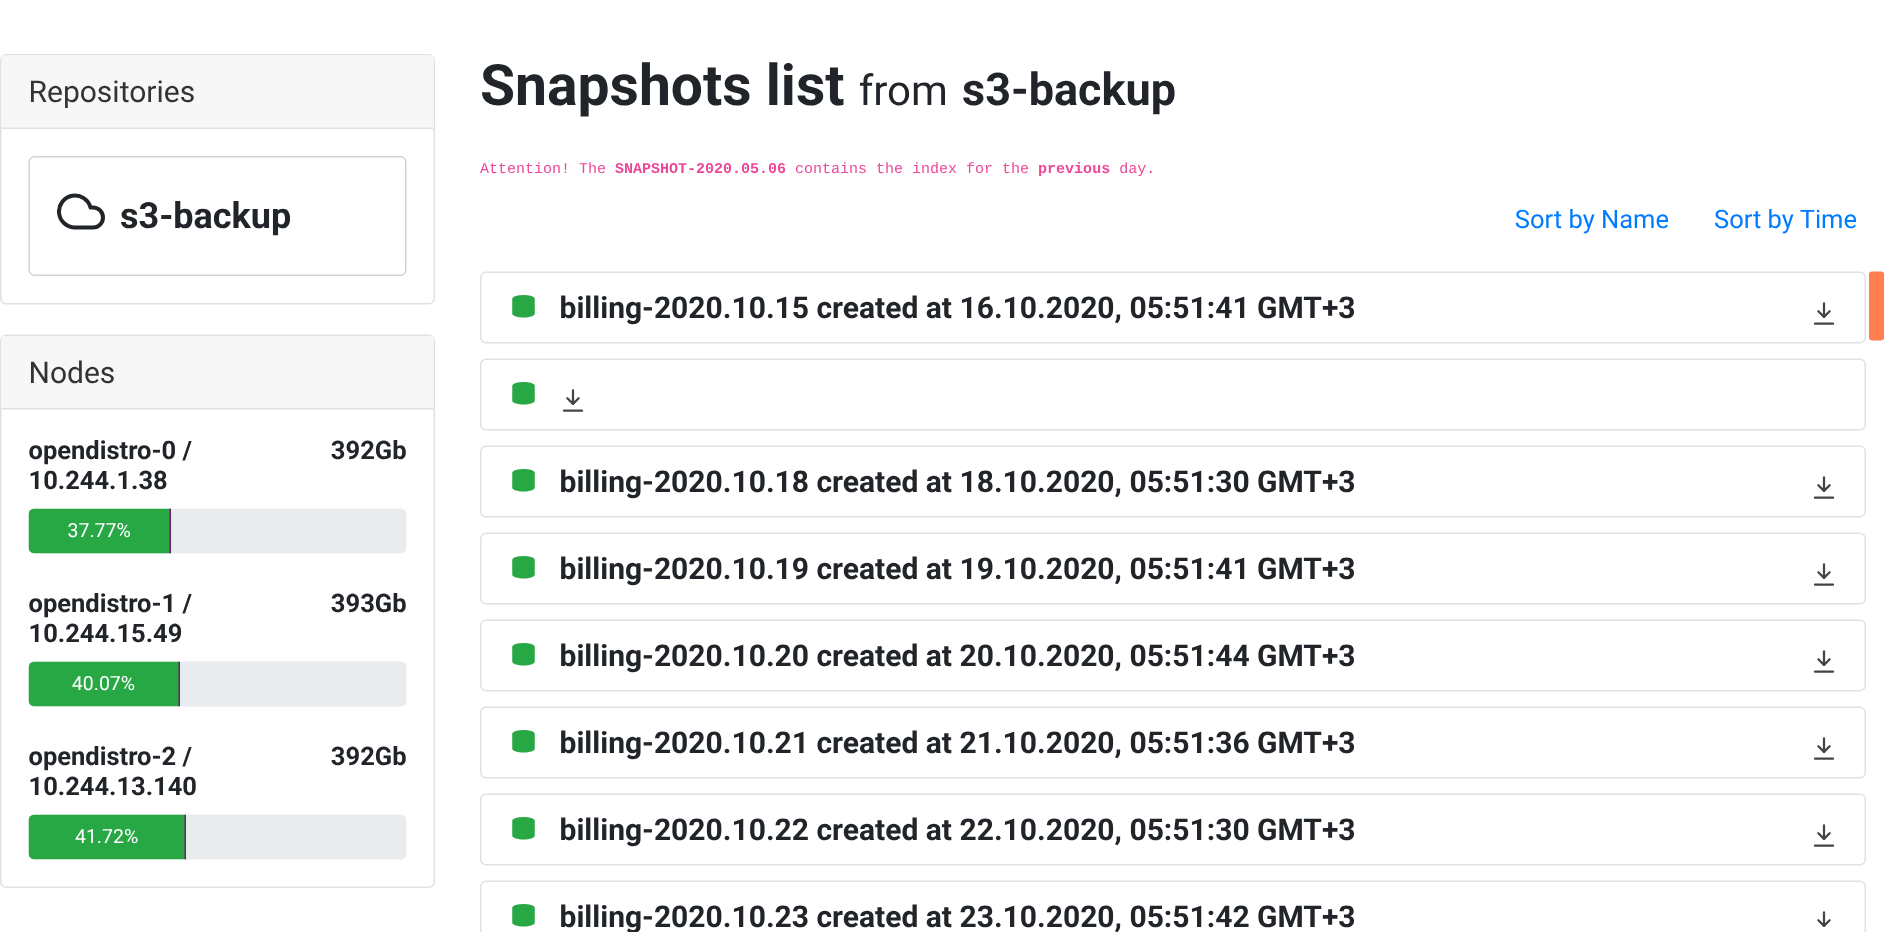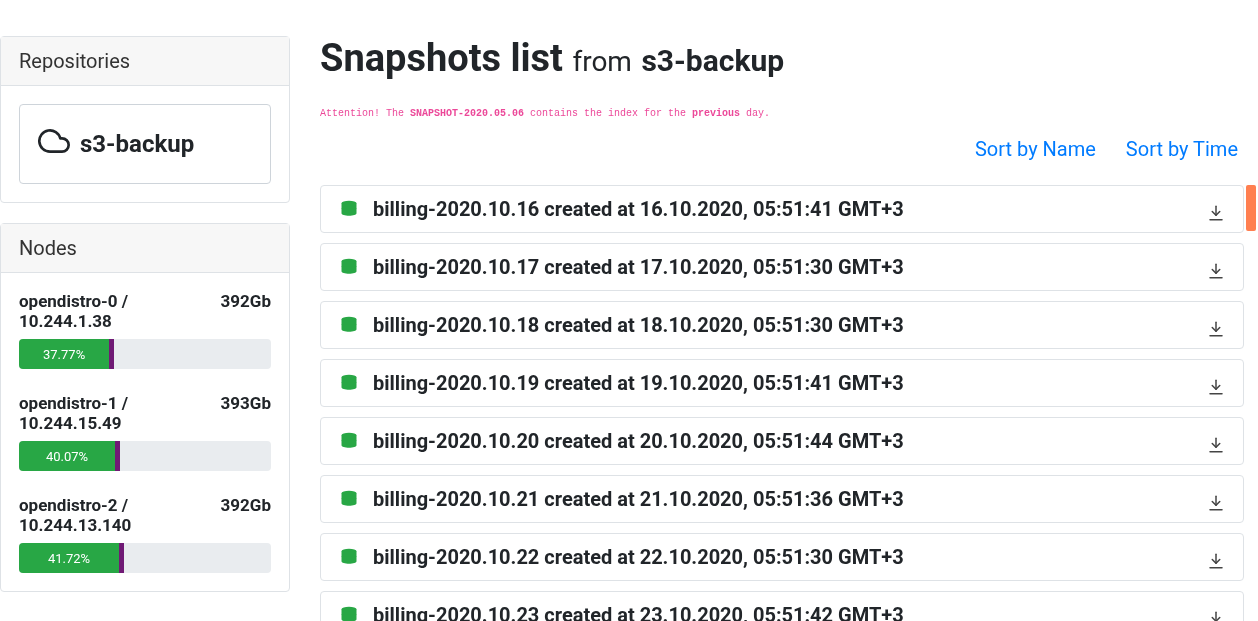--- a/index.html
+++ b/index.html
@@ -52,21 +52,21 @@
     overflow: hidden;
   }
   .progress-bar {
     height: 100%;
     background: #28a745;
     color: #fff;
     font-size: 13px;
     display: flex;
     align-items: center;
     justify-content: center;
-    border-right: 5px solid #701a75;
+    border-right: 1px solid #701a75;
   }
   .results-body { min-height: 36px; }
   
   .main { flex: 1; padding: 0 14px 16px 30px; min-width: 0; }
   .title { font-size: 38px; font-weight: 700; margin: 0 0 28px 0; color: #212529; }
   .title .sub1 { font-size: 28px; font-weight: 400; color: #212529; }
   .title .repo { font-size: 30px; font-weight: 700; }
   .notice {
     font-family: SFMono-Regular, Menlo, Monaco, Consolas, "Liberation Mono", "Courier New", monospace;
     font-size: 10px;
@@ -74,21 +74,21 @@
     margin-bottom: 18px;
   }
   .notice .strong { font-weight: 700; }
   .sortbar {
     display: flex;
     justify-content: flex-end;
     gap: 30px;
     margin-bottom: 24px;
     padding-right: 6px;
   }
-  .sortbar a { color: #007bff; text-decoration: none; font-size: 20px; cursor: pointer; }
+  .sortbar a { color: #007bff; text-decoration: none; font-size: 17px; cursor: pointer; }
   .snap-list { position: relative; }
   .snap-list::after {
     
     content: "";
     position: absolute;
     top: 0;
     right: -12px;
     width: 10px;
     height: 46px;
     background: #ff7f50;
@@ -188,38 +188,37 @@
 
     <div class="snap-list" id="snap-list">
         <div class="snap-item">
           <span class="snap-icon">
             <svg viewBox="0 0 24 24" fill="#28a745">
               <ellipse cx="12" cy="5" rx="9" ry="3"></ellipse>
               <path d="M3 5v6c0 1.66 4.03 3 9 3s9-1.34 9-3V5"></path>
               <path d="M3 11v6c0 1.66 4.03 3 9 3s9-1.34 9-3v-6"></path>
             </svg>
           </span>
-          <span class="snap-text"><span class="name">billing-2020.10.16</span> <span class="sep">created at</span> <span class="ts">16.10.2020, 05:51:41 GMT+3</span></span>
-          <span class="snap-dl">
-            <svg viewBox="0 0 24 24" fill="none" stroke="currentColor" stroke-width="2" stroke-linecap="round" stroke-linejoin="round">
-              <path d="M12 3v12"></path>
-              <path d="M7 10l5 5 5-5"></path>
-              <path d="M4 21h16"></path>
-            </svg>
-          </span>
-        </div>
-        <div class="snap-item">
-          <span class="snap-icon">
-            <svg viewBox="0 0 24 24" fill="#28a745">
-              <ellipse cx="12" cy="5" rx="9" ry="3"></ellipse>
-              <path d="M3 5v6c0 1.66 4.03 3 9 3s9-1.34 9-3V5"></path>
-              <path d="M3 11v6c0 1.66 4.03 3 9 3s9-1.34 9-3v-6"></path>
-            </svg>
-          </span>
-          <span class="snap-text"><span class="name">billing-2020.10.17</span> <span class="sep">created at</span> <span class="ts">17.10.2020, 05:51:30 GMT+3</span></span>
+          <span class="snap-text"><span class="name">billing-2020.10.15</span> <span class="sep">created at</span> <span class="ts">16.10.2020, 05:51:41 GMT+3</span></span>
+          <span class="snap-dl">
+            <svg viewBox="0 0 24 24" fill="none" stroke="currentColor" stroke-width="2" stroke-linecap="round" stroke-linejoin="round">
+              <path d="M12 3v12"></path>
+              <path d="M7 10l5 5 5-5"></path>
+              <path d="M4 21h16"></path>
+            </svg>
+          </span>
+        </div>
+        <div class="snap-item">
+          <span class="snap-icon">
+            <svg viewBox="0 0 24 24" fill="#28a745">
+              <ellipse cx="12" cy="5" rx="9" ry="3"></ellipse>
+              <path d="M3 5v6c0 1.66 4.03 3 9 3s9-1.34 9-3V5"></path>
+              <path d="M3 11v6c0 1.66 4.03 3 9 3s9-1.34 9-3v-6"></path>
+            </svg>
+          </span>
           <span class="snap-dl">
             <svg viewBox="0 0 24 24" fill="none" stroke="currentColor" stroke-width="2" stroke-linecap="round" stroke-linejoin="round">
               <path d="M12 3v12"></path>
               <path d="M7 10l5 5 5-5"></path>
               <path d="M4 21h16"></path>
             </svg>
           </span>
         </div>
         <div class="snap-item">
           <span class="snap-icon">

